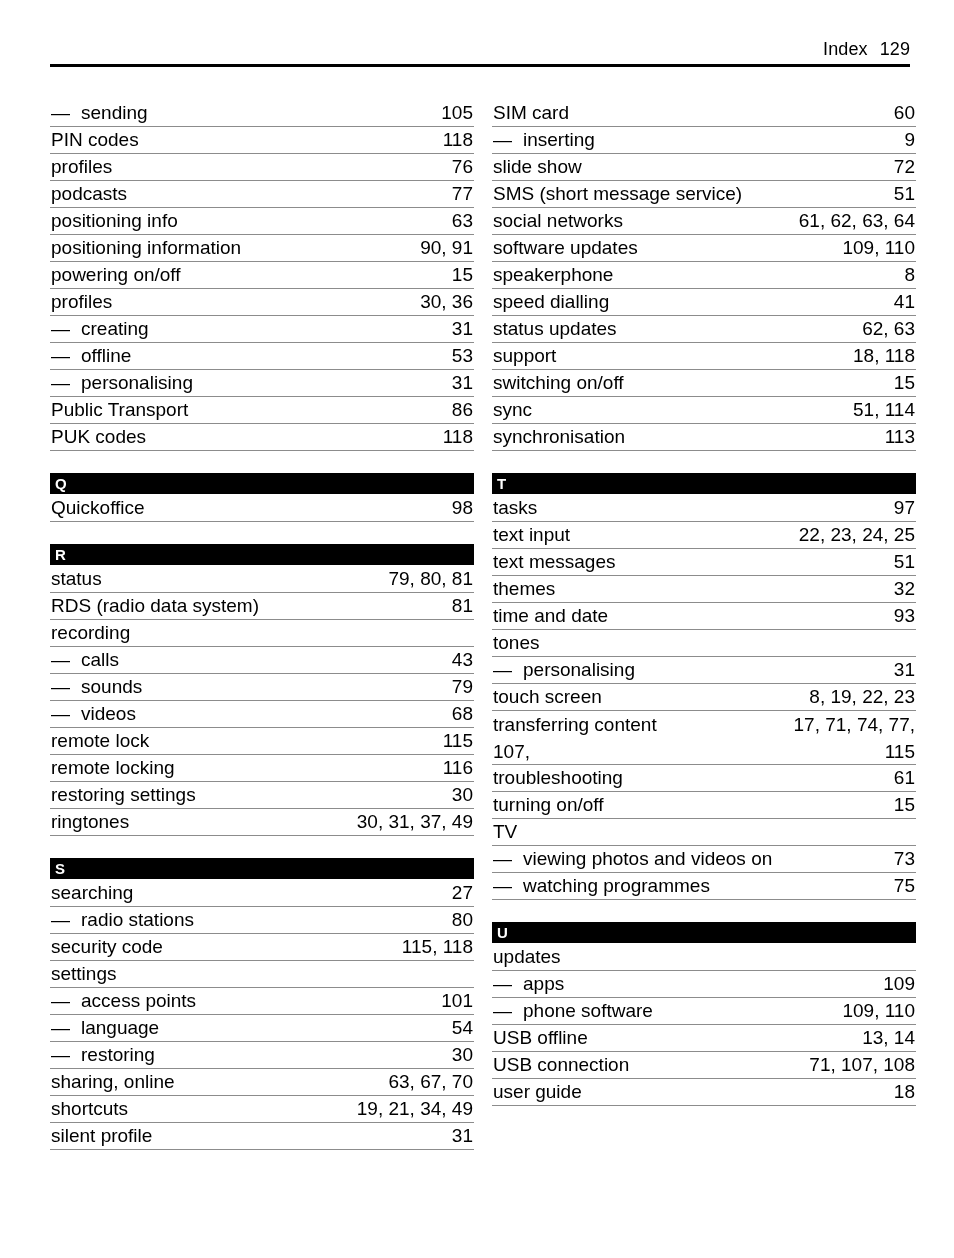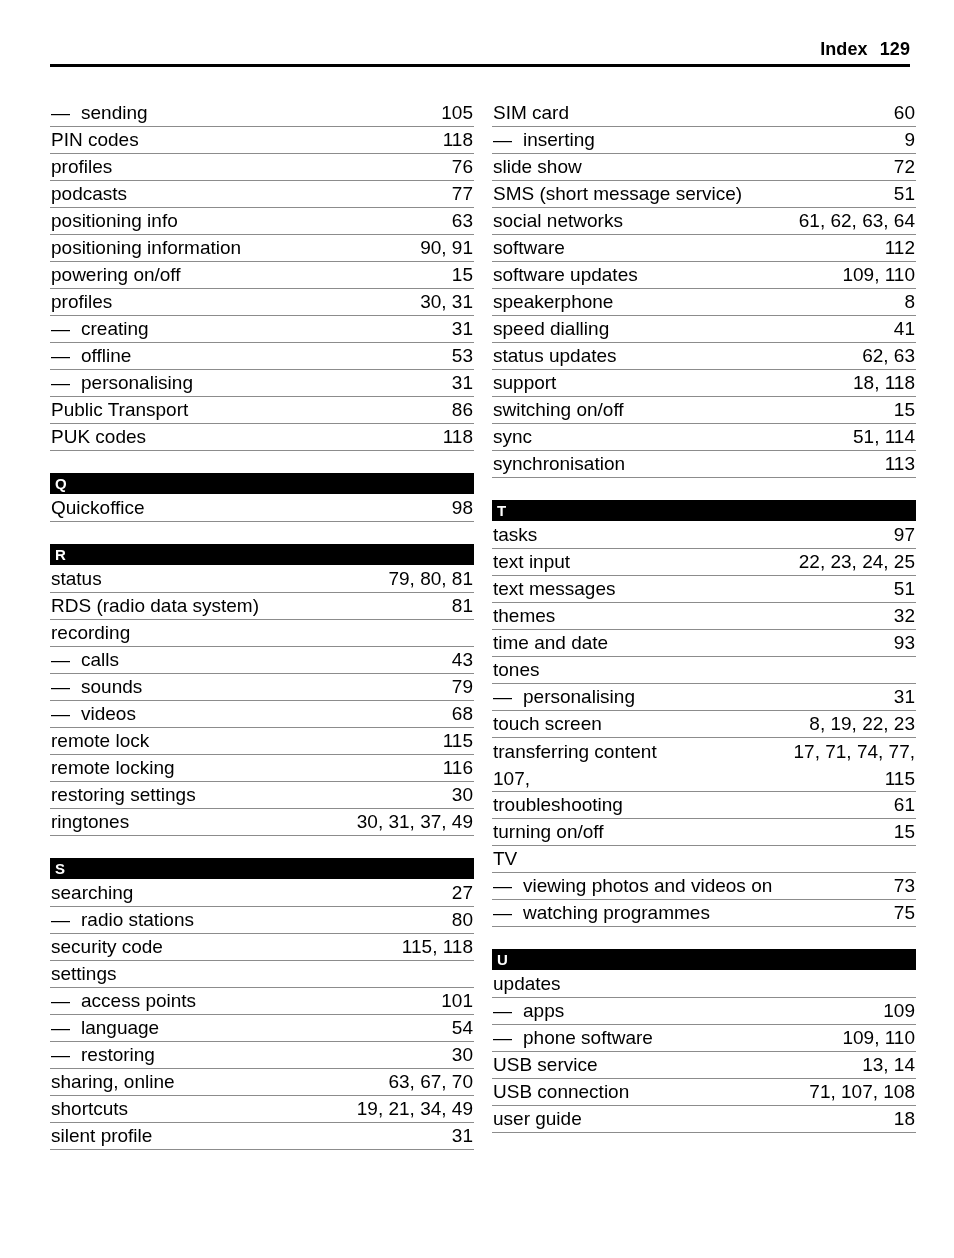--- a/index.html
+++ b/index.html
@@ -24,21 +24,21 @@
   }
 
   
   .page-header {
     position: absolute;
     left: 50px;
     top: 38px;
     width: 860px;
     text-align: right;
     font-size: 18px;
-    font-weight: bold;
+    font-weight: normal;
     letter-spacing: 0.1px;
     line-height: 22px;
     white-space: nowrap;
   }
   .page-header .hdr-title { margin-right: 12px; }
 
   .header-rule {
     position: absolute;
     left: 50px;
     top: 64px;
@@ -163,21 +163,21 @@
           <div class="entry">
             <span class="entry-term">positioning information</span>
             <span class="entry-pages">90, 91</span>
           </div>
           <div class="entry">
             <span class="entry-term">powering on/off</span>
             <span class="entry-pages">15</span>
           </div>
           <div class="entry">
             <span class="entry-term">profiles</span>
-            <span class="entry-pages">30, 31</span>
+            <span class="entry-pages">30, 36</span>
           </div>
           <div class="entry sub">
             <span class="entry-term">
               <span class="dash">—</span>
               <span>creating</span>
             </span>
             <span class="entry-pages">31</span>
           </div>
           <div class="entry sub">
             <span class="entry-term">
@@ -334,24 +334,20 @@
             <span class="entry-term">slide show</span>
             <span class="entry-pages">72</span>
           </div>
           <div class="entry">
             <span class="entry-term">SMS (short message service)</span>
             <span class="entry-pages">51</span>
           </div>
           <div class="entry">
             <span class="entry-term">social networks</span>
             <span class="entry-pages">61, 62, 63, 64</span>
-          </div>
-          <div class="entry">
-            <span class="entry-term">software</span>
-            <span class="entry-pages">112</span>
           </div>
           <div class="entry">
             <span class="entry-term">software updates</span>
             <span class="entry-pages">109, 110</span>
           </div>
           <div class="entry">
             <span class="entry-term">speakerphone</span>
             <span class="entry-pages">8</span>
           </div>
           <div class="entry">
@@ -467,21 +463,21 @@
             <span class="entry-pages">109</span>
           </div>
           <div class="entry sub">
             <span class="entry-term">
               <span class="dash">—</span>
               <span>phone software</span>
             </span>
             <span class="entry-pages">109, 110</span>
           </div>
           <div class="entry">
-            <span class="entry-term">USB service</span>
+            <span class="entry-term">USB offline</span>
             <span class="entry-pages">13, 14</span>
           </div>
           <div class="entry">
             <span class="entry-term">USB connection</span>
             <span class="entry-pages">71, 107, 108</span>
           </div>
           <div class="entry">
             <span class="entry-term">user guide</span>
             <span class="entry-pages">18</span>
           </div>

